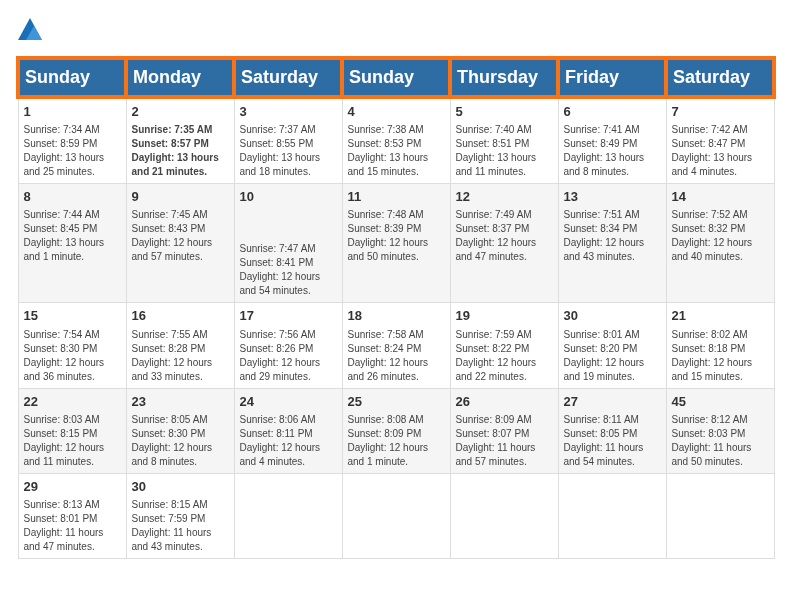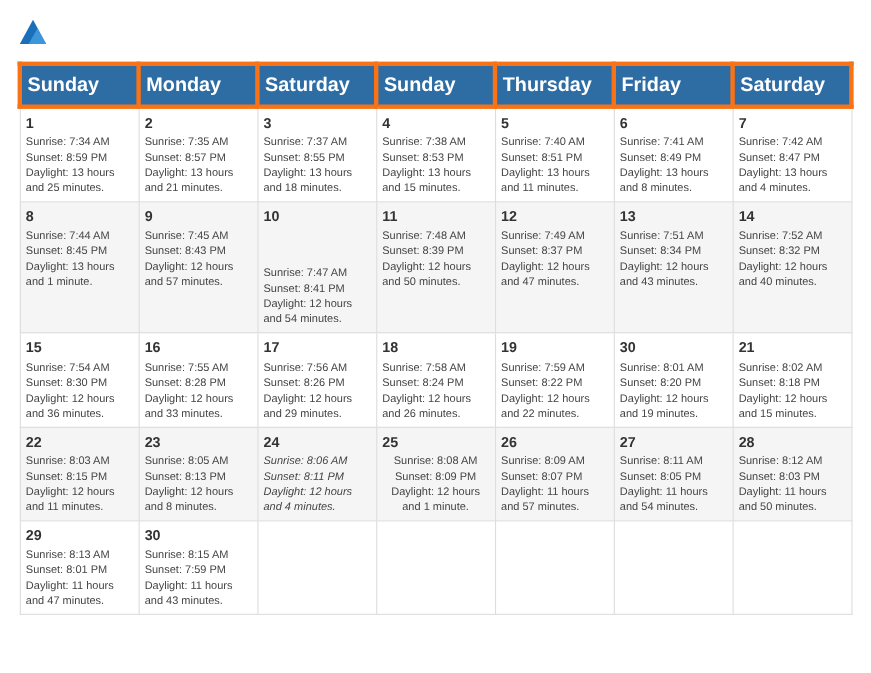--- a/index.html
+++ b/index.html
@@ -130,21 +130,21 @@
   <tr>
         <td>
           <span class="day-num">1</span>
           <div class="cell-content" style="white-space: pre-line;">Sunrise: 7:34 AM
 Sunset: 8:59 PM
 Daylight: 13 hours
 and 25 minutes.</div>
         </td>
         <td>
           <span class="day-num">2</span>
-          <div class="cell-content" style="white-space: pre-line;">Sunrise: 7:35 AM
+          <div class="cell-content" style="white-space: pre-line; font-weight: bold;">Sunrise: 7:35 AM
 Sunset: 8:57 PM
 Daylight: 13 hours
 and 21 minutes.</div>
         </td>
         <td>
           <span class="day-num">3</span>
           <div class="cell-content" style="white-space: pre-line;">Sunrise: 7:37 AM
 Sunset: 8:55 PM
 Daylight: 13 hours
 and 18 minutes.</div>
@@ -284,54 +284,54 @@
         <td>
           <span class="day-num">22</span>
           <div class="cell-content" style="white-space: pre-line;">Sunrise: 8:03 AM
 Sunset: 8:15 PM
 Daylight: 12 hours
 and 11 minutes.</div>
         </td>
         <td>
           <span class="day-num">23</span>
           <div class="cell-content" style="white-space: pre-line;">Sunrise: 8:05 AM
-Sunset: 8:13 PM
+Sunset: 8:30 PM
 Daylight: 12 hours
 and 8 minutes.</div>
         </td>
         <td>
           <span class="day-num">24</span>
-          <div class="cell-content" style="white-space: pre-line; font-style: italic;">Sunrise: 8:06 AM
+          <div class="cell-content" style="white-space: pre-line;">Sunrise: 8:06 AM
 Sunset: 8:11 PM
 Daylight: 12 hours
 and 4 minutes.</div>
         </td>
         <td>
           <span class="day-num">25</span>
-          <div class="cell-content" style="white-space: pre-line; text-align: center;">Sunrise: 8:08 AM
+          <div class="cell-content" style="white-space: pre-line;">Sunrise: 8:08 AM
 Sunset: 8:09 PM
 Daylight: 12 hours
 and 1 minute.</div>
         </td>
         <td>
           <span class="day-num">26</span>
           <div class="cell-content" style="white-space: pre-line;">Sunrise: 8:09 AM
 Sunset: 8:07 PM
 Daylight: 11 hours
 and 57 minutes.</div>
         </td>
         <td>
           <span class="day-num">27</span>
           <div class="cell-content" style="white-space: pre-line;">Sunrise: 8:11 AM
 Sunset: 8:05 PM
 Daylight: 11 hours
 and 54 minutes.</div>
         </td>
         <td>
-          <span class="day-num">28</span>
+          <span class="day-num">45</span>
           <div class="cell-content" style="white-space: pre-line;">Sunrise: 8:12 AM
 Sunset: 8:03 PM
 Daylight: 11 hours
 and 50 minutes.</div>
         </td>
       </tr>
       <tr>
         <td>
           <span class="day-num">29</span>
           <div class="cell-content" style="white-space: pre-line;">Sunrise: 8:13 AM

